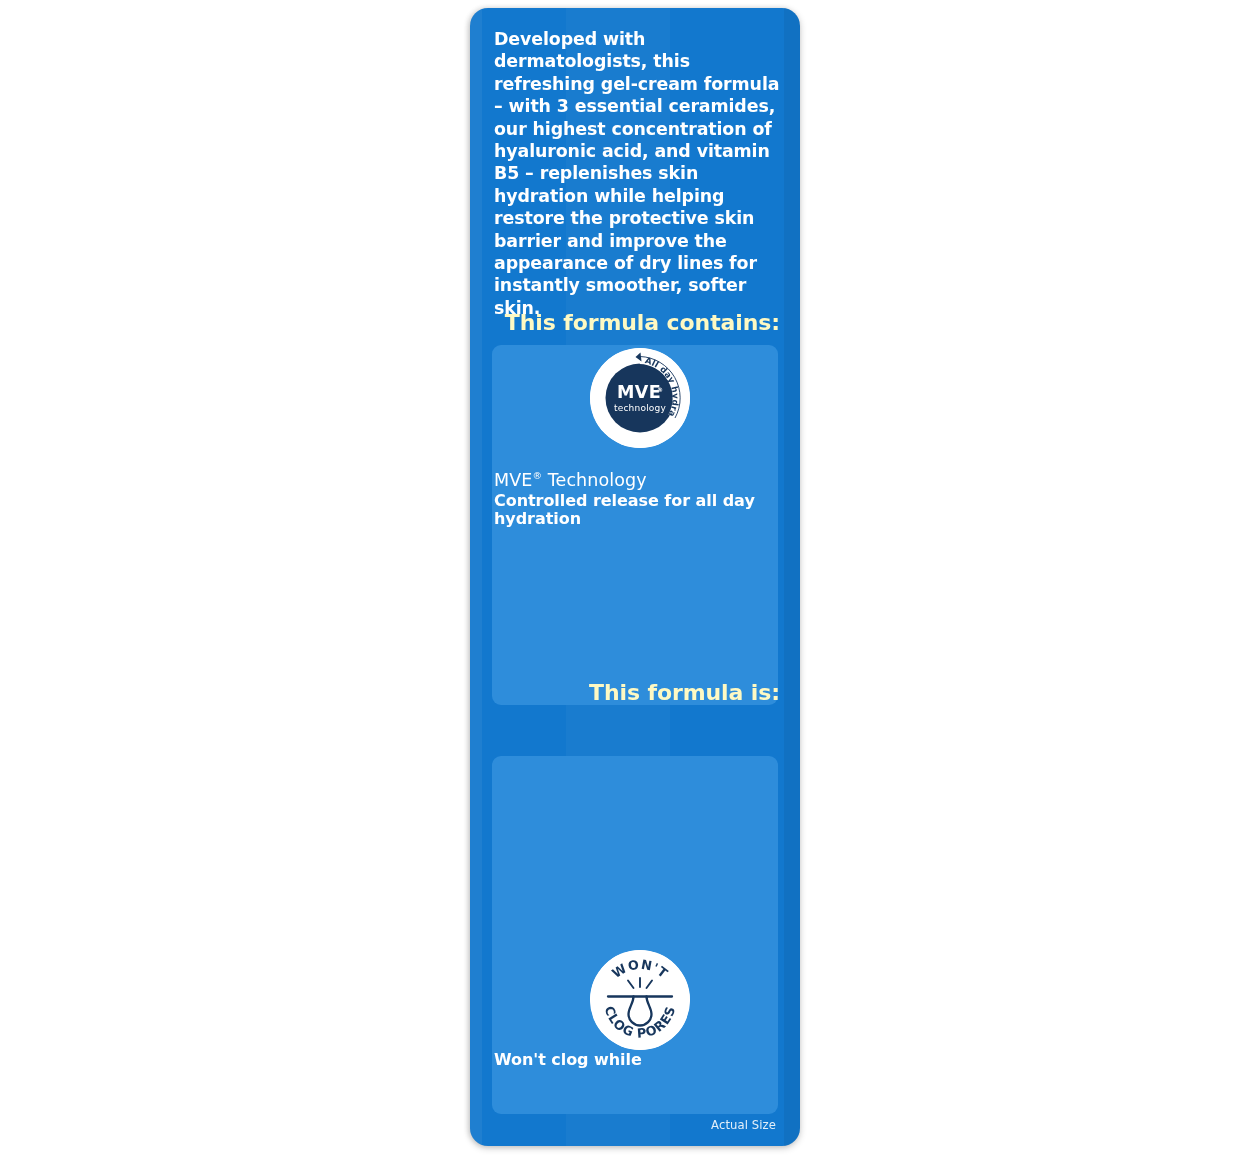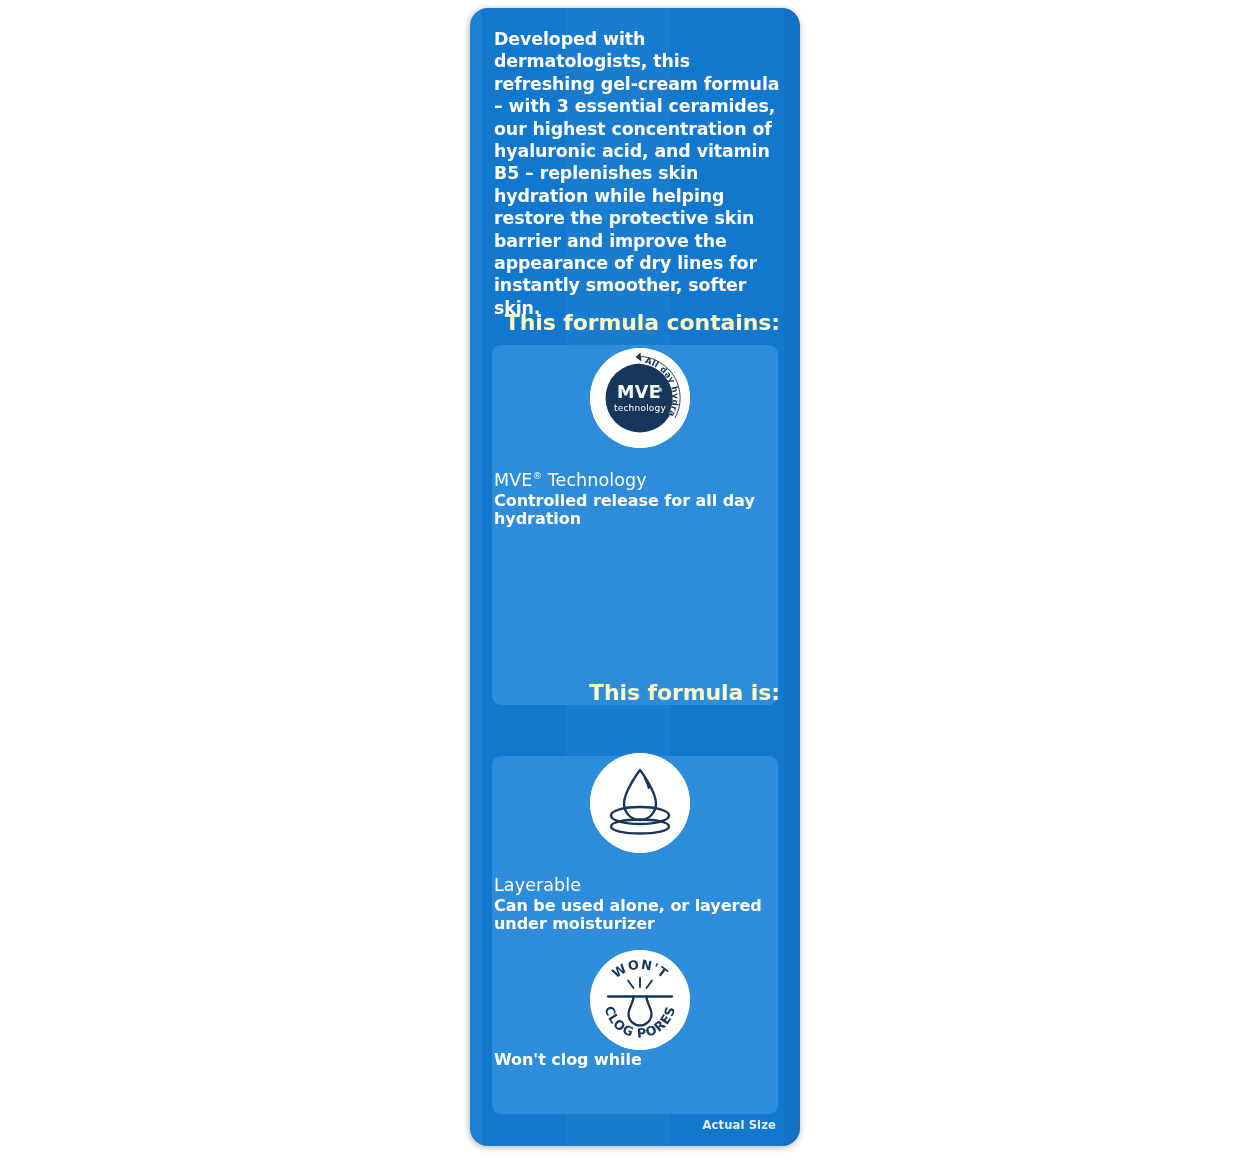--- a/index.html
+++ b/index.html
@@ -136,21 +136,21 @@
     letter-spacing: -0.05px;
     color: #ffffff;
     max-width: 282px;
   }
 
   #actual-size {
     position: absolute;
     right: 24px;
     top: 1110px;
     font-size: 11.6px;
-    font-weight: 700;
+    font-weight: 400;
     letter-spacing: 0.1px;
     color: rgba(255,255,255,0.88);
     text-align: right;
   }
 </style>
 </head>
 <body>
 
 <div id="stage">
 
@@ -189,33 +189,20 @@
             <text x="50" y="63" text-anchor="middle" font-family="'DejaVu Sans','Liberation Sans',sans-serif" font-size="9" font-weight="400" fill="#ffffff" letter-spacing="0.2">technology</text>
           </svg>
         </div>
         <div class="feat-title"><span>MVE</span><sup>®</sup><span> Technology</span></div>
         <div class="feat-desc">Controlled release for all day hydration</div>
       </div>
 
 
       <h2 class="section-head" id="head-is">This formula is:</h2>
 
-      <div class="feature" id="feature-layer">
-        <div class="badge-wrap">
-          <svg class="badge" viewBox="0 0 100 100">
-            <circle cx="50" cy="50" r="50" fill="#ffffff"></circle>
-            <path d="M50,17 C50,17 34,38 34,50.5 C34,59.8 41.2,67 50,67 C58.8,67 66,59.8 66,50.5 C66,38 50,17 50,17 Z" fill="#ffffff" stroke="#17365c" stroke-width="2.4" stroke-linejoin="round"></path>
-            <path d="M55,25.5 C57.2,29.5 58.3,32.5 58.8,35" fill="none" stroke="#17365c" stroke-width="2.2" stroke-linecap="round"></path>
-            <path d="M21,62.5 C21,57.5 34,54 50,54 C66,54 79,57.5 79,62.5 C79,67.5 66,71 50,71 C34,71 21,67.5 21,62.5 Z" fill="none" stroke="#17365c" stroke-width="2.4"></path>
-            <path d="M21,73.5 C21,69.2 34,66.5 50,66.5 C66,66.5 79,69.2 79,73.5 C79,77.8 66,80.5 50,80.5 C34,80.5 21,77.8 21,73.5 Z" fill="none" stroke="#17365c" stroke-width="2.4"></path>
-          </svg>
-        </div>
-        <div class="feat-title"><span>Layerable</span></div>
-        <div class="feat-desc">Can be used alone, or layered under moisturizer</div>
-      </div>
 
       <div class="feature" id="feature-nc">
         <div class="badge-wrap">
           <svg class="badge" viewBox="0 0 100 100">
             <circle cx="50" cy="50" r="50" fill="#ffffff"></circle>
             <defs>
               <path id="ncTop" d="M17,52 A33,33 0 0 1 83,52" fill="none"></path>
               <path id="ncBot" d="M14.5,52 A35.5,35.5 0 0 0 85.5,52" fill="none"></path>
             </defs>
             <text font-family="'DejaVu Sans','Liberation Sans',sans-serif" font-size="12.8" font-weight="700" fill="#17365c" letter-spacing="0.9">

